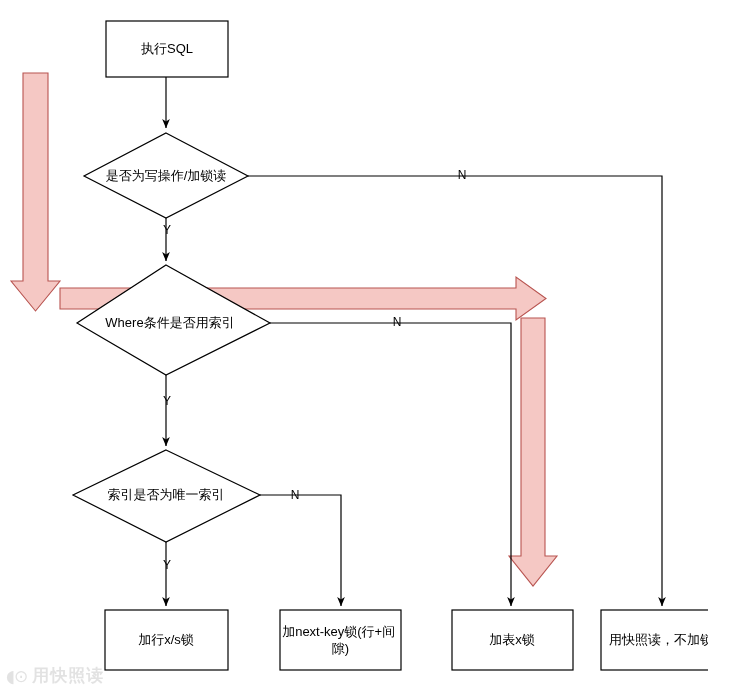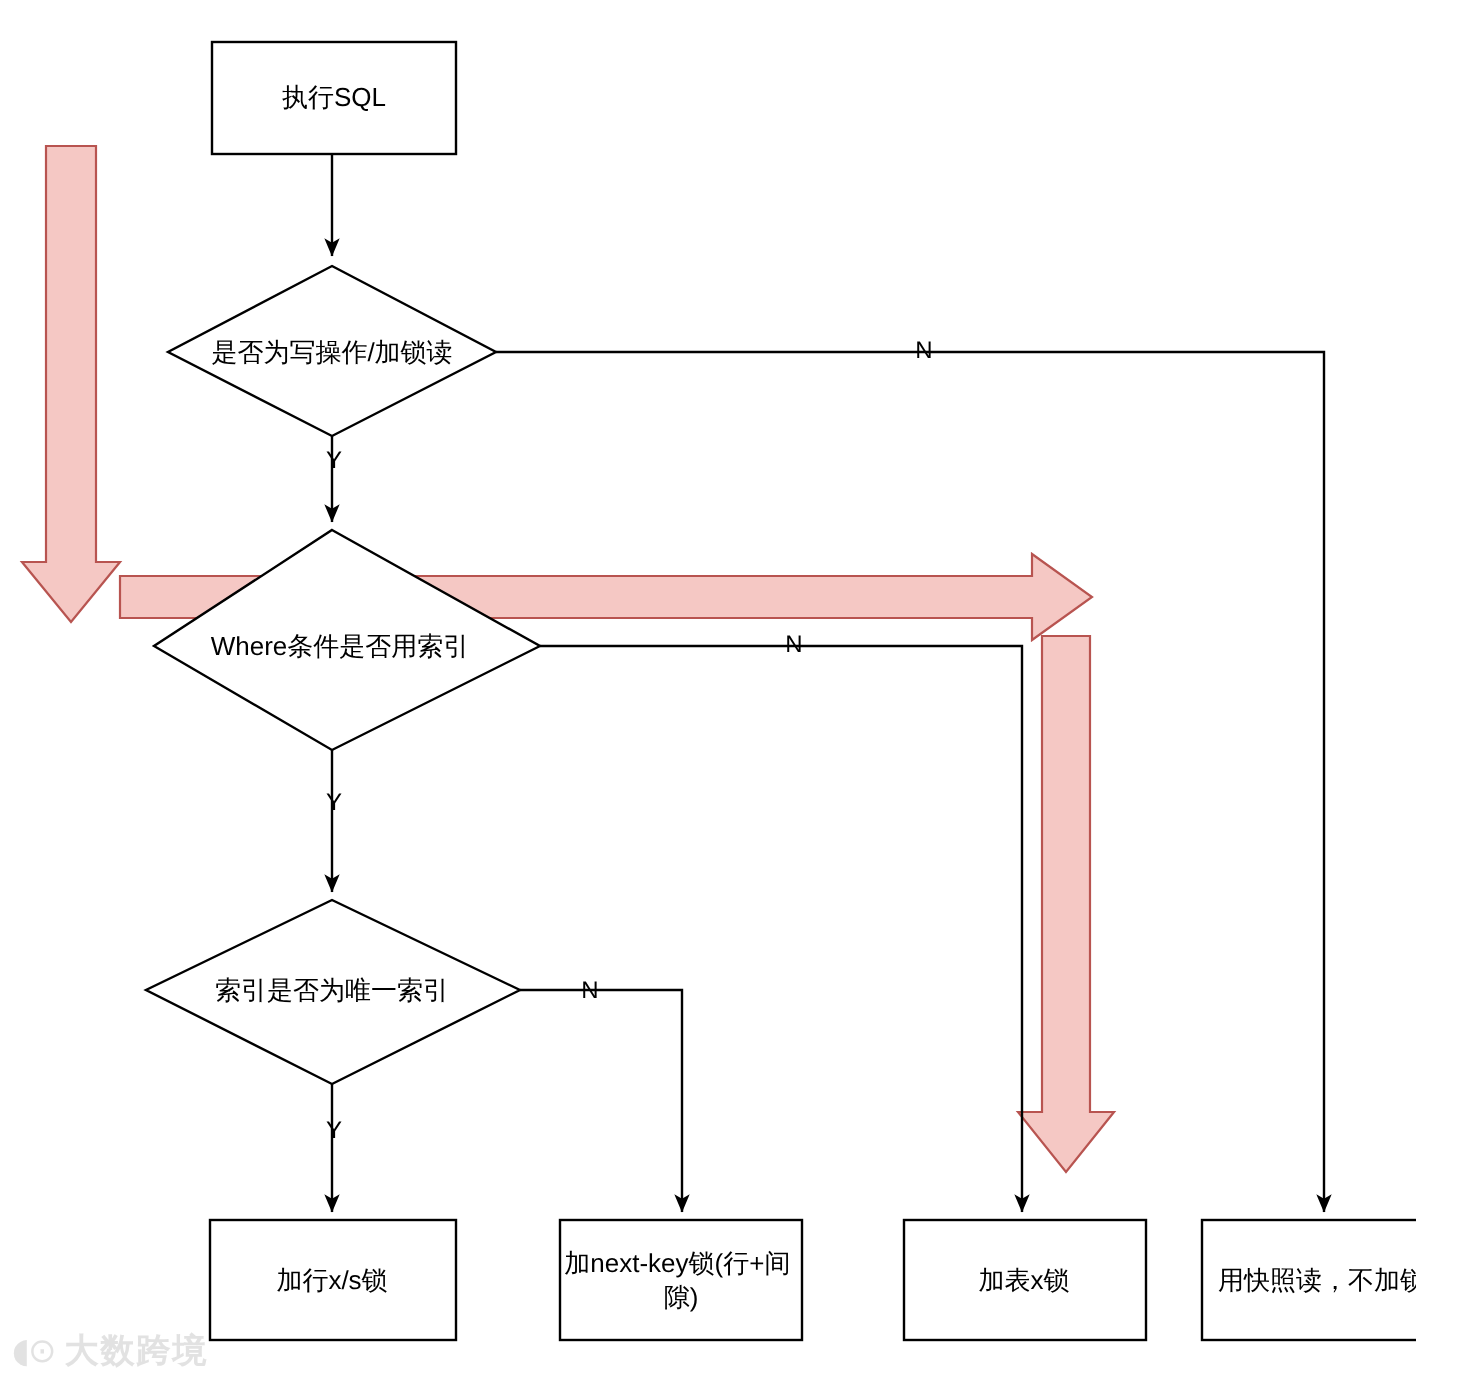--- a/index.html
+++ b/index.html
@@ -160,16 +160,16 @@
 
     <text class="edge-label" x="397" y="323">N</text>
 
     <text class="edge-label" x="167" y="566">Y</text>
 
     <text class="edge-label" x="295" y="496">N</text>
   </svg>
 
   <div class="watermark">
     <span class="watermark-mark">◖⊙</span>
-    <span class="watermark-text">大数跨境</span>
+    <span class="watermark-text">用快照读</span>
   </div>
 
 </div>
 
 </body></html>

